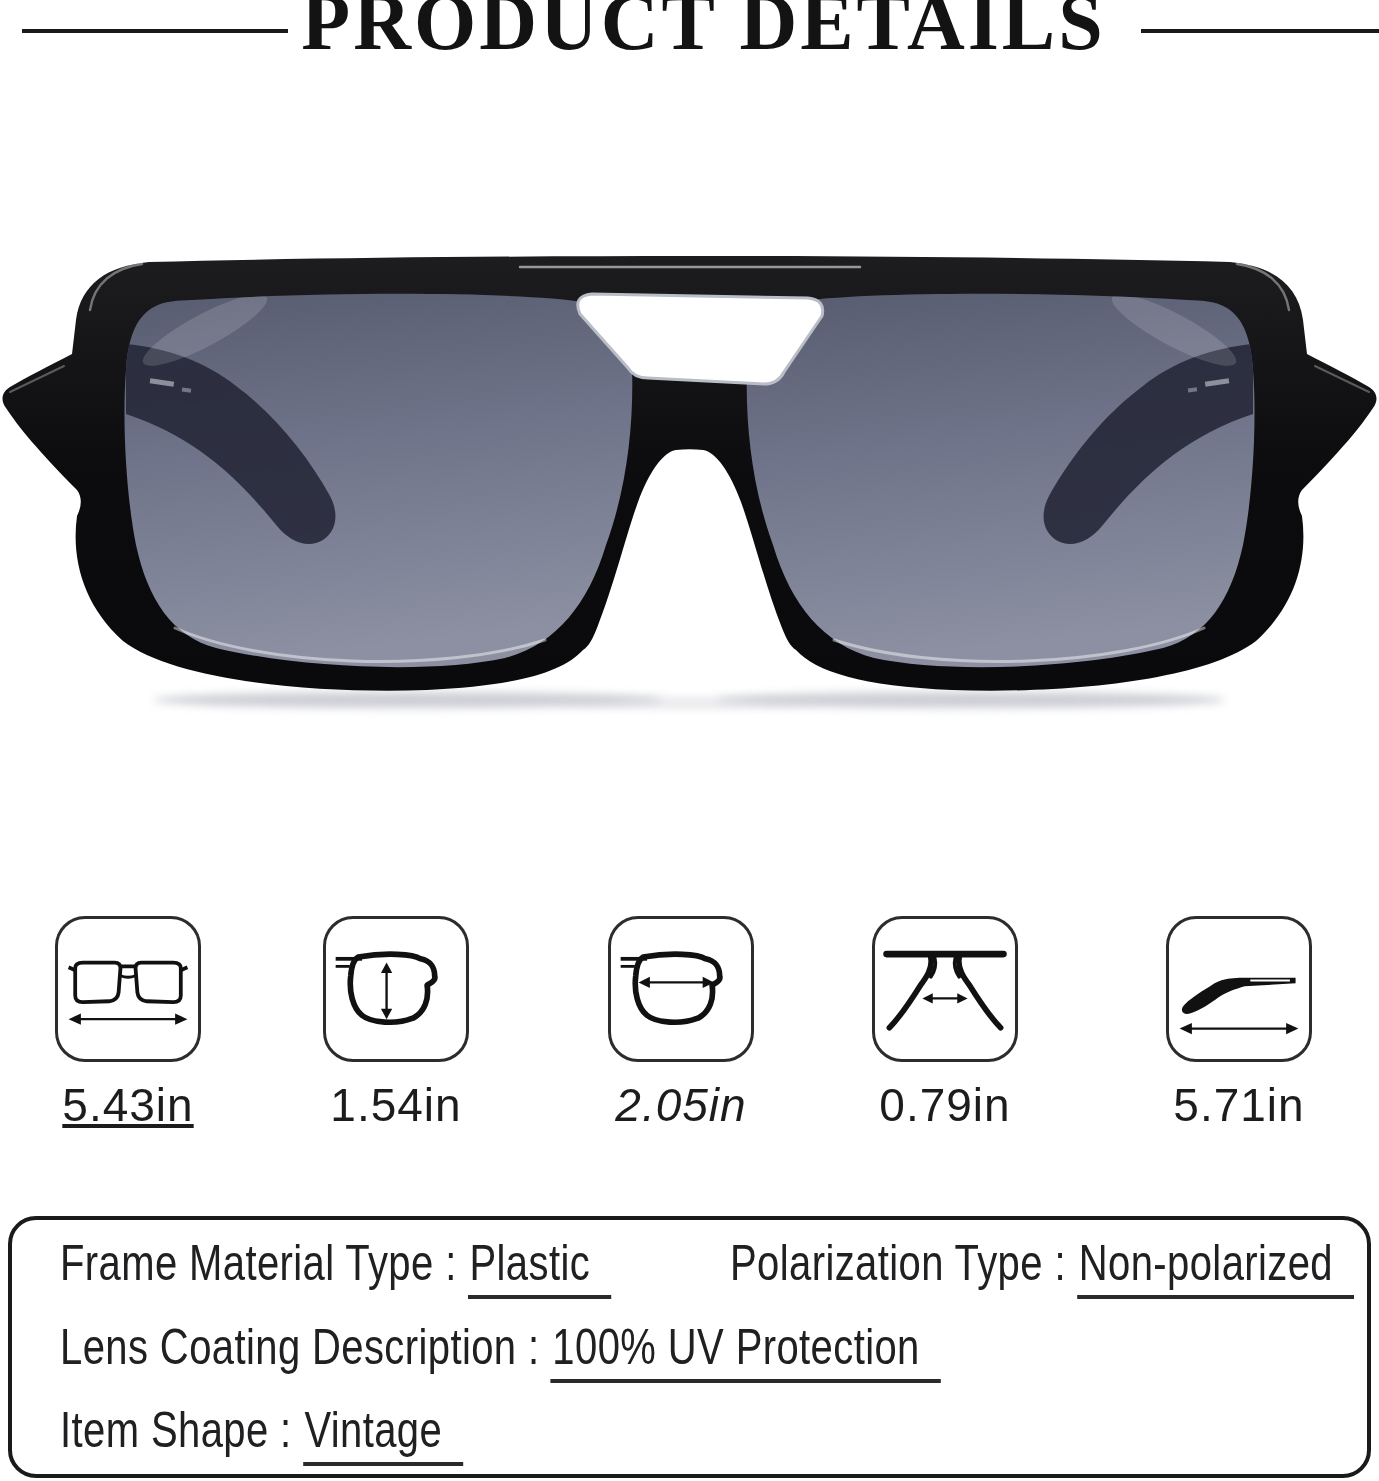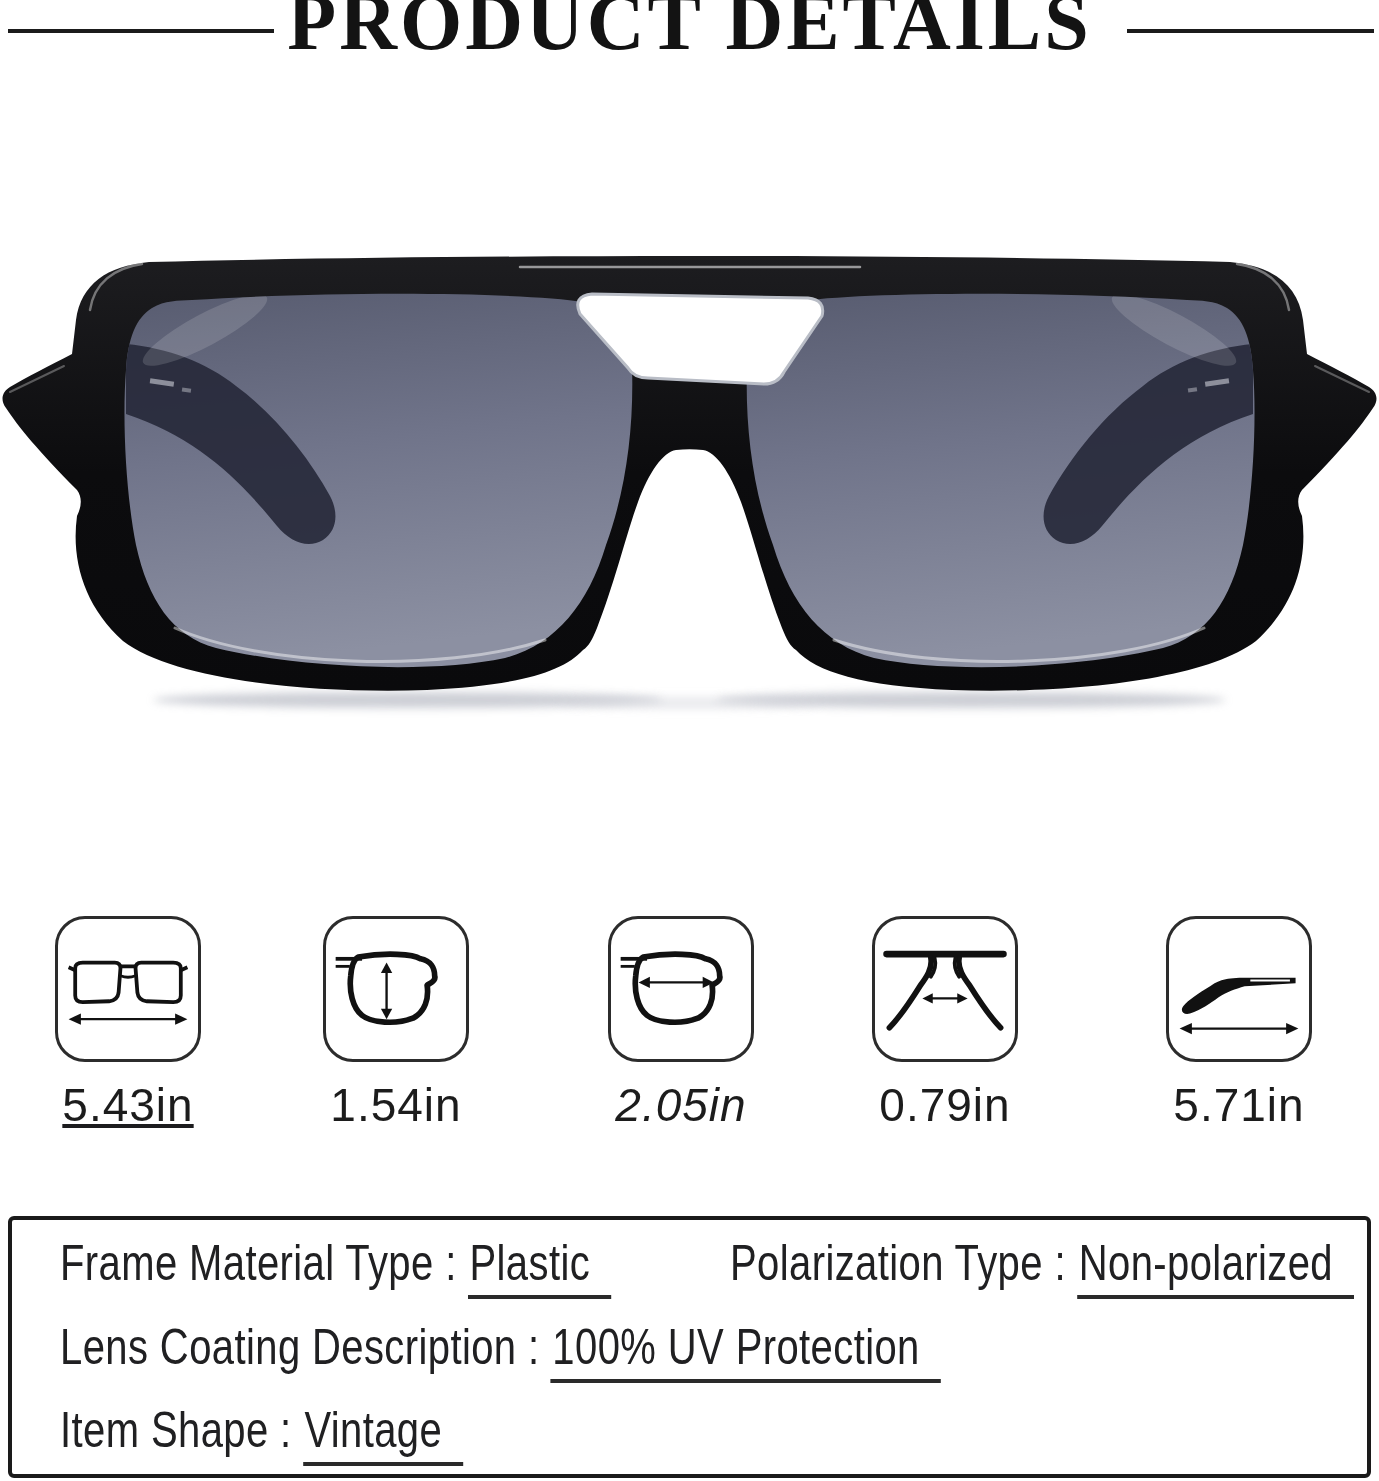--- a/index.html
+++ b/index.html
@@ -1,20 +1,20 @@
 <!DOCTYPE html>
 <html><head>
 <meta charset="utf-8">
 <style>
   html,body{margin:0;padding:0;background:#ffffff;}
   body{width:1379px;height:1481px;position:relative;overflow:hidden;
        font-family:"Liberation Sans",sans-serif;color:#1c1c1e;}
 
   
-  .header{position:absolute;top:0;left:0;width:1256px;height:70px;}
+  .header{position:absolute;top:0;left:14px;width:1256px;height:70px;}
   .h-line{position:absolute;height:4px;background:#1b1b1b;top:29px;}
   .h-line.left{left:8px;width:266px;}
   .h-line.right{left:1127px;width:247px;}
   .title{position:absolute;top:-18px;left:0;width:1379px;text-align:center;
          font-family:"Liberation Serif",serif;font-weight:700;font-size:80px;
          line-height:1;letter-spacing:3px;color:#131313;white-space:nowrap;}
 
   
   .glasses-wrap{position:absolute;top:240px;left:0;width:1379px;height:480px;}
 
@@ -23,21 +23,21 @@
   .m-col.c0{left:48px;text-decoration:underline;}  .m-col.c1{left:316px;} .m-col.c2{left:601px;font-style:italic;}
   .m-col.c3{left:865px;} .m-col.c4{left:1159px;}
   .m-box{width:140px;height:140px;margin:0 auto;border:3px solid #2c2c2c;
          border-radius:30px;display:flex;align-items:center;justify-content:center;
          background:#fff;}
   .m-label{margin-top:20px;font-size:46px;line-height:1;color:#1c1c1c;
            letter-spacing:1px;white-space:nowrap;}
 
   
   .specs-box{position:absolute;left:8px;top:1216px;width:1363px;height:262px;
-             box-sizing:border-box;border:4px solid #1a1a1a;border-radius:6px;
+             box-sizing:border-box;border:4px solid #1a1a1a;border-radius:28px;
              background:#fff;}
   .spec-row{position:absolute;white-space:nowrap;font-size:50px;line-height:50px;
             transform:scaleX(0.8);transform-origin:left top;color:#202022;}
   .spec-row .lbl{letter-spacing:0.5px;}
   .spec-row .val{display:inline-block;margin-left:14px;padding:0 26px 7px 2px;
                  border-bottom:4px solid #2a2a2a;letter-spacing:0.5px;}
   .r0L{left:48px;top:18px;} .r0R{left:718px;top:18px;}
   .r1{left:48px;top:102px;} .r2{left:48px;top:185px;}
 
   .icon-svg{display:block;}

